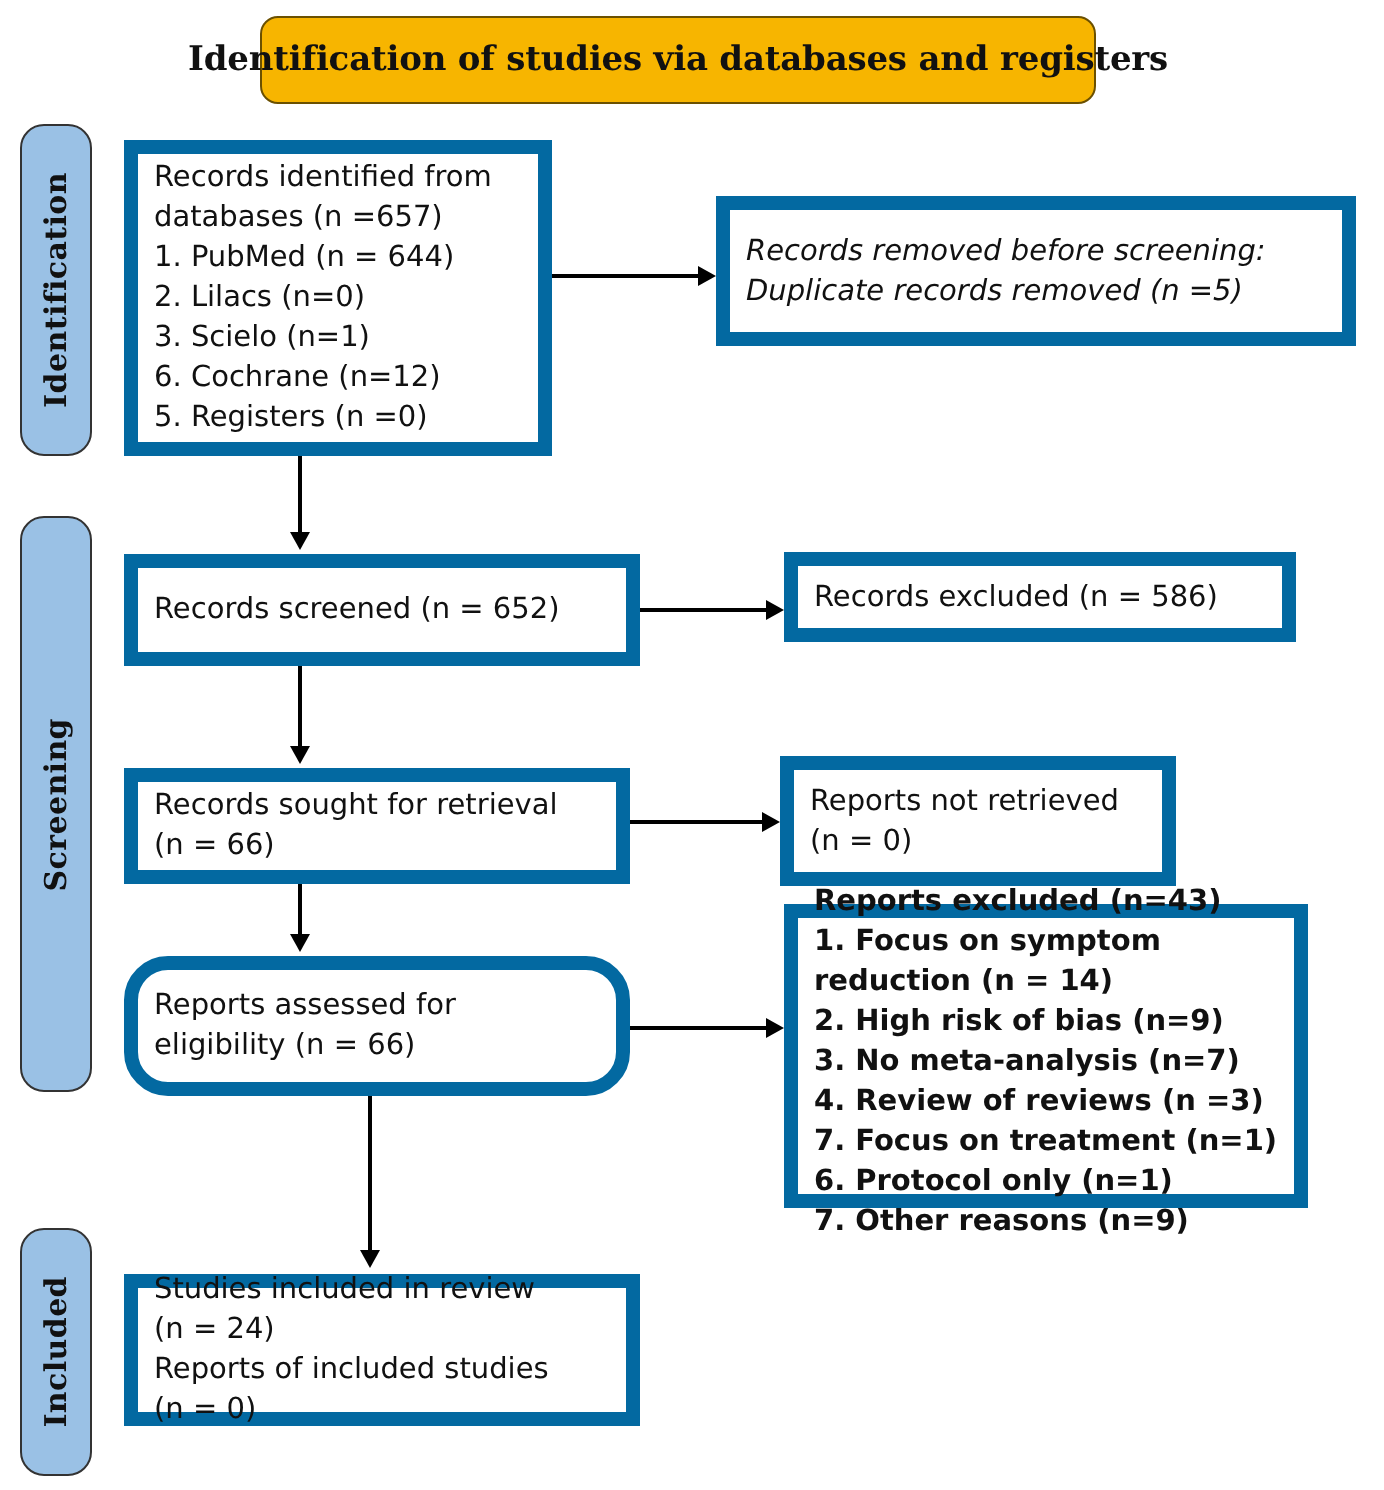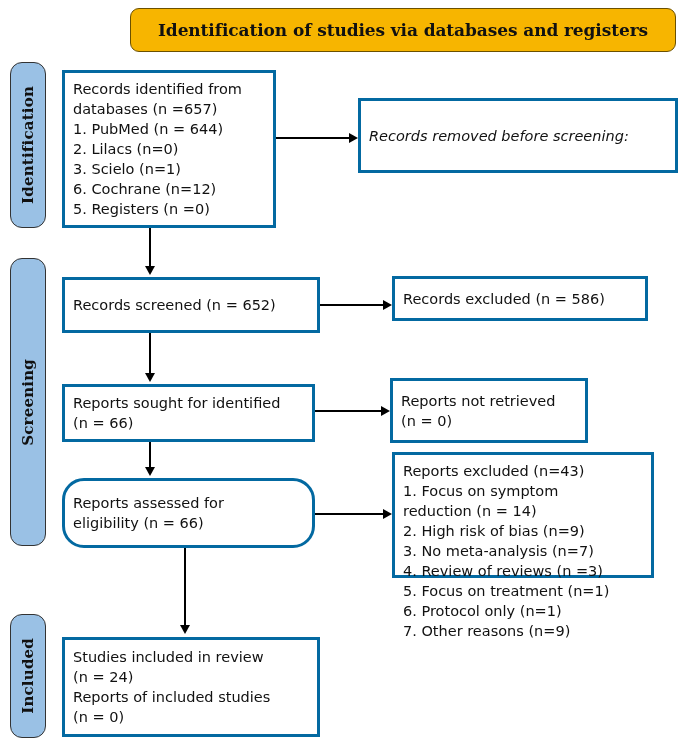--- a/index.html
+++ b/index.html
@@ -14,21 +14,21 @@
     background: #ffffff;
     font-family: "DejaVu Sans", "Liberation Sans", sans-serif;
     overflow: hidden;
   }
 
   
   .banner {
     position: absolute;
     left: 130px;
     top: 8px;
-    width: 546px;
+    width: 418px;
     height: 44px;
     background: #F7B500;
     border: 1px solid #6b5000;
     border-radius: 9px;
     display: flex;
     align-items: center;
     justify-content: center;
     box-sizing: border-box;
   }
   .banner-text {
@@ -63,21 +63,21 @@
     letter-spacing: 0.2px;
   }
   #stage-identification { left: 10px; top: 62px;  height: 166px; }
   #stage-screening      { left: 10px; top: 258px; height: 288px; }
   #stage-included       { left: 10px; top: 614px; height: 124px; }
 
   
   .box {
     position: absolute;
     background: #ffffff;
-    border: 3px solid #0369a1;
+    border: 7px solid #0369a1;
     box-sizing: border-box;
     display: flex;
     align-items: center;
   }
   .box-inner {
     padding: 0 8px;
     width: 100%;
     box-sizing: border-box;
   }
   .line {
@@ -85,28 +85,28 @@
     line-height: 20px;
     color: #111111;
     white-space: pre;
   }
 
   
   #box-identified      { left: 62px; top: 70px;  width: 214px; height: 158px; }
   #box-screened        { left: 62px; top: 277px; width: 258px; height: 56px; }
   #box-sought          { left: 62px; top: 384px; width: 253px; height: 58px; }
   #box-assessed        { left: 62px; top: 478px; width: 253px; height: 70px; border-radius: 22px; }
-  #box-included        { left: 62px; top: 637px; width: 258px; height: 100px; }
+  #box-included        { left: 62px; top: 637px; width: 258px; height: 76px; }
 
   
   #box-removed         { left: 358px; top: 98px;  width: 320px; height: 75px; font-style: italic; }
   #box-excluded-recs   { left: 392px; top: 276px; width: 256px; height: 45px; }
   #box-not-retrieved   { left: 390px; top: 378px; width: 198px; height: 65px; }
-  #box-excluded-reports{ left: 392px; top: 452px; width: 262px; height: 126px;
-                         align-items: flex-start; padding-top: 6px; }
+  #box-excluded-reports{ left: 392px; top: 452px; width: 262px; height: 152px;
+                         align-items: center; padding-top: 6px; font-weight: bold; }
 
   
   .conn { position: absolute; background: #000000; }
   .conn-v { width: 1.6px; }
   .conn-h { height: 1.6px; }
 
   .arrow-down {
     position: absolute;
     width: 0; height: 0;
     border-left: 5px solid transparent;
@@ -148,38 +148,39 @@
         <div class="line">2. Lilacs (n=0)</div>
         <div class="line">3. Scielo (n=1)</div>
         <div class="line">6. Cochrane (n=12)</div>
         <div class="line">5. Registers (n =0)</div>
       </div>
   </div>
 
   <div class="box" id="box-removed">
     <div class="box-inner">
         <div class="line">Records removed before screening:</div>
+        <div class="line">Duplicate records removed (n =5)</div>
       </div>
   </div>
 
   <div class="box" id="box-screened">
     <div class="box-inner">
         <div class="line">Records screened (n = 652)</div>
       </div>
   </div>
 
   <div class="box" id="box-excluded-recs">
     <div class="box-inner">
         <div class="line">Records excluded (n = 586)</div>
       </div>
   </div>
 
   <div class="box" id="box-sought">
     <div class="box-inner">
-        <div class="line">Reports sought for identified</div>
+        <div class="line">Records sought for retrieval</div>
         <div class="line">(n = 66)</div>
       </div>
   </div>
 
   <div class="box" id="box-not-retrieved">
     <div class="box-inner">
         <div class="line">Reports not retrieved</div>
         <div class="line">(n = 0)</div>
       </div>
   </div>
@@ -192,21 +193,21 @@
   </div>
 
   <div class="box" id="box-excluded-reports">
     <div class="box-inner">
         <div class="line">Reports excluded (n=43)</div>
         <div class="line">1. Focus on symptom</div>
         <div class="line">reduction (n = 14)</div>
         <div class="line">2. High risk of bias (n=9)</div>
         <div class="line">3. No meta-analysis (n=7)</div>
         <div class="line">4. Review of reviews (n =3)</div>
-        <div class="line">5. Focus on treatment (n=1)</div>
+        <div class="line">7. Focus on treatment (n=1)</div>
         <div class="line">6. Protocol only (n=1)</div>
         <div class="line">7. Other reasons (n=9)</div>
       </div>
   </div>
 
   <div class="box" id="box-included">
     <div class="box-inner">
         <div class="line">Studies included in review</div>
         <div class="line">(n = 24)</div>
         <div class="line">Reports of included studies</div>

